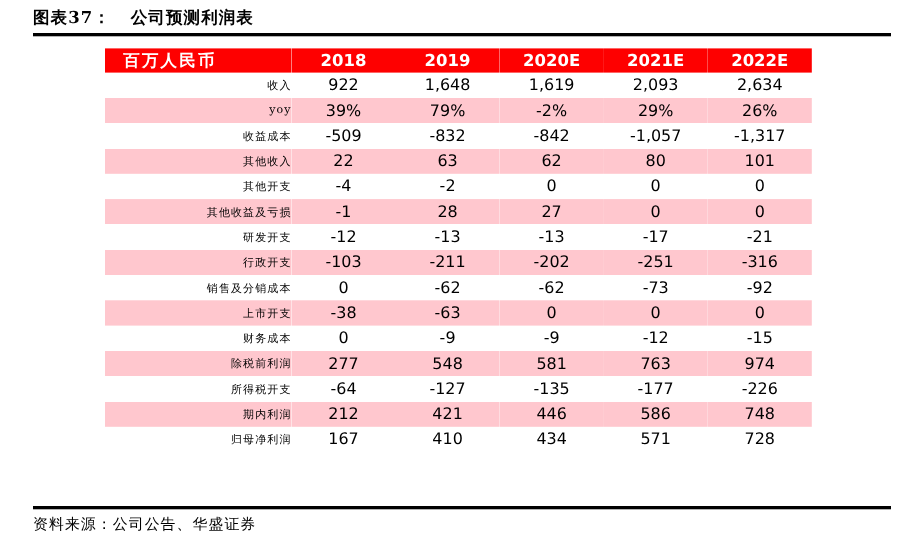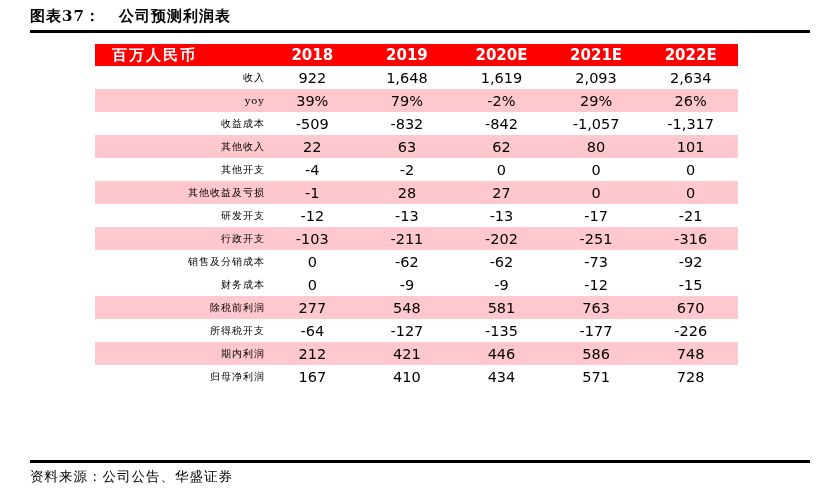--- a/index.html
+++ b/index.html
@@ -178,35 +178,43 @@
           <td>-316</td>
         </tr>
         <tr>
           <td class="label-col">销售及分销成本</td>
           <td>0</td>
           <td>-62</td>
           <td>-62</td>
           <td>-73</td>
           <td>-92</td>
         </tr>
+        <tr class="alt">
+          <td class="label-col">上市开支</td>
+          <td>-38</td>
+          <td>-63</td>
+          <td>0</td>
+          <td>0</td>
+          <td>0</td>
+        </tr>
         <tr>
           <td class="label-col">财务成本</td>
           <td>0</td>
           <td>-9</td>
           <td>-9</td>
           <td>-12</td>
           <td>-15</td>
         </tr>
         <tr class="alt">
           <td class="label-col">除税前利润</td>
           <td>277</td>
           <td>548</td>
           <td>581</td>
           <td>763</td>
-          <td>670</td>
+          <td>974</td>
         </tr>
         <tr>
           <td class="label-col">所得税开支</td>
           <td>-64</td>
           <td>-127</td>
           <td>-135</td>
           <td>-177</td>
           <td>-226</td>
         </tr>
         <tr class="alt">

